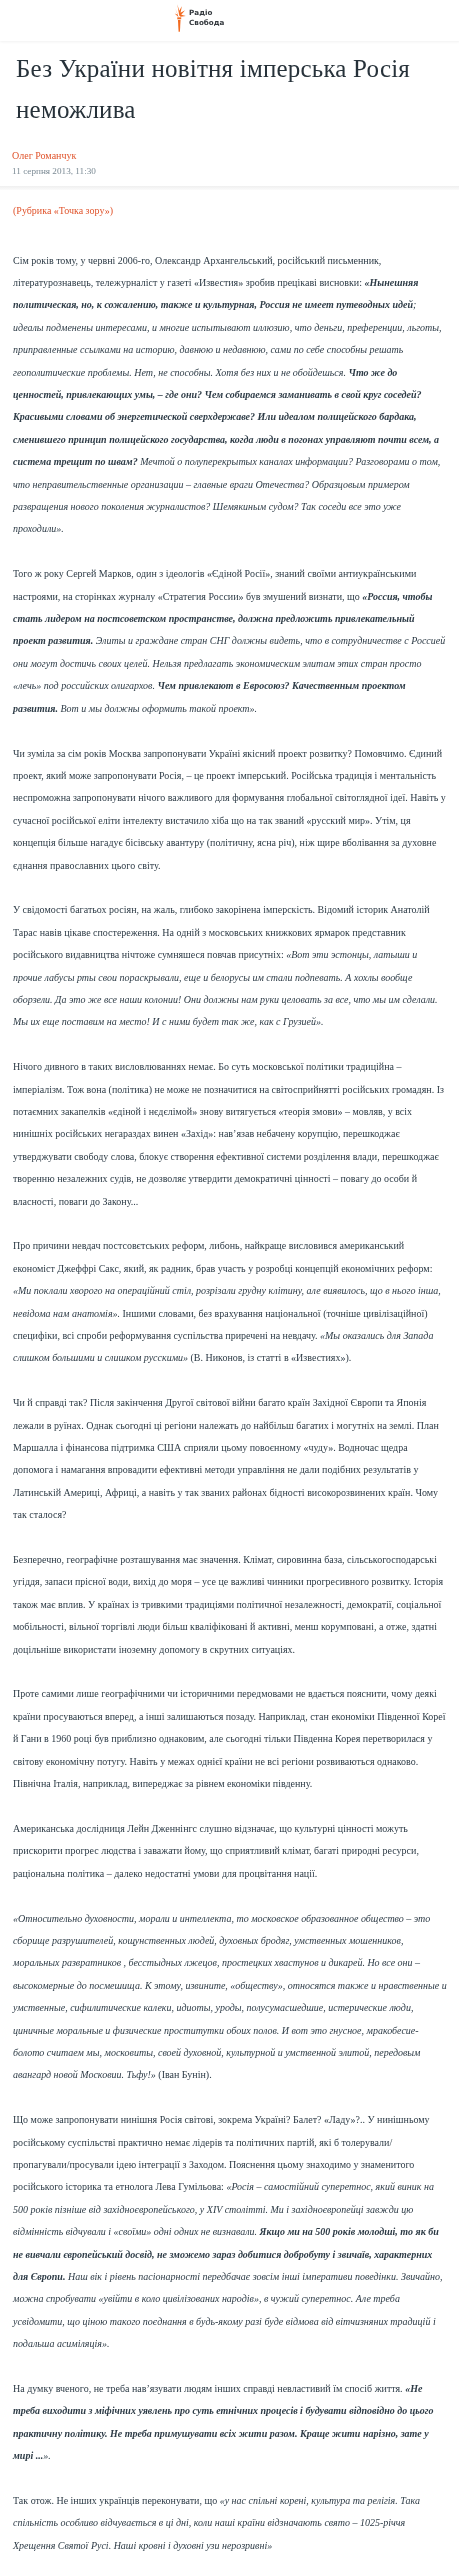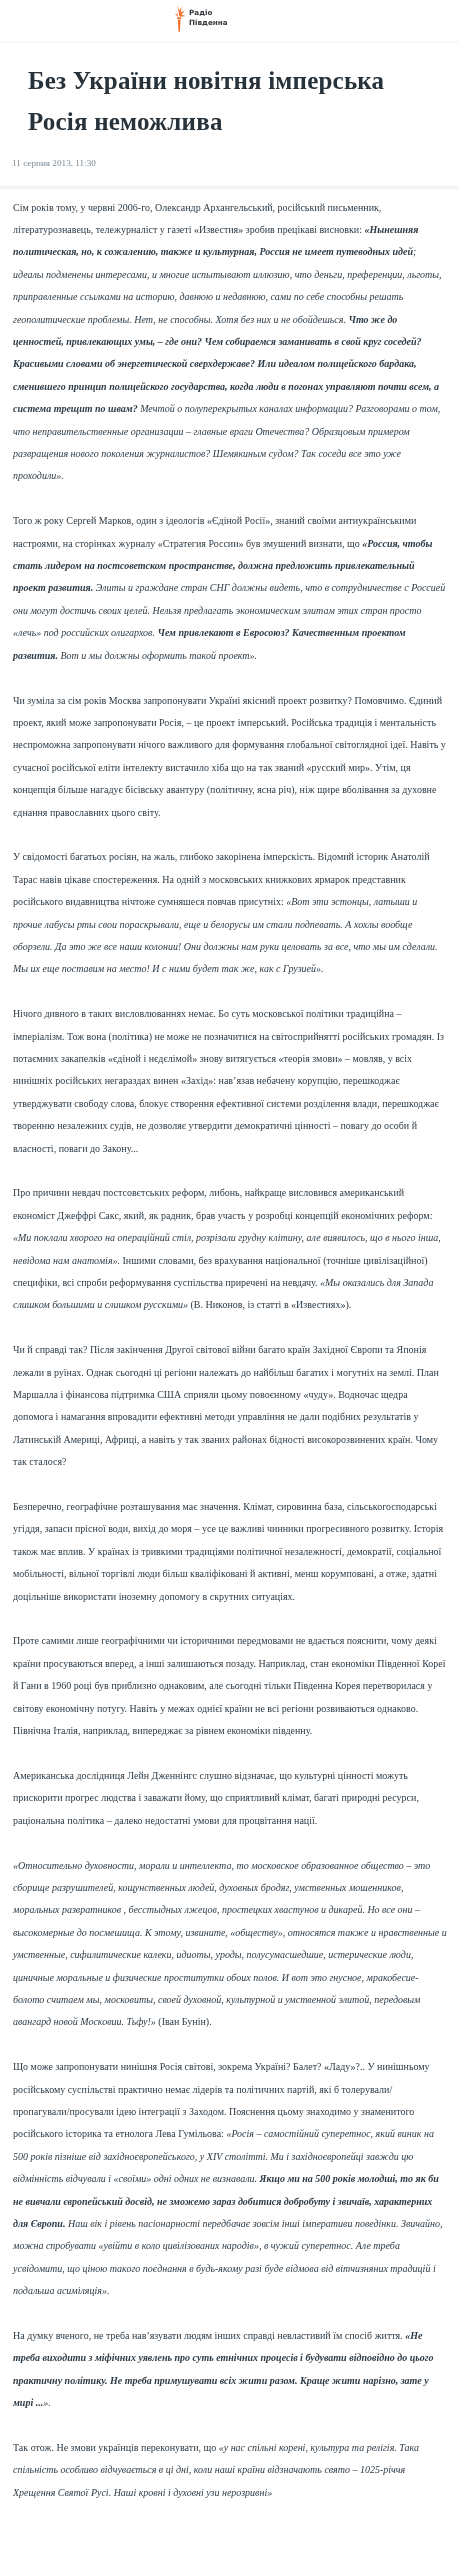--- a/index.html
+++ b/index.html
@@ -32,25 +32,25 @@
     color: #33383d;
   }
   .article-head {
     padding: 2.6px 12px 0 12px;
     height: 145px;
     box-sizing: border-box;
     position: relative;
   }
   .title {
     font-family: "Liberation Serif", "DejaVu Serif", serif;
-    font-weight: bold;
+    font-weight: normal;
     font-size: 25px;
     line-height: 41px;
     color: #27323a;
-    margin: 16px;
+    margin: 4px;
     letter-spacing: 0.2px;
   }
   .author {
     font-family: "Liberation Serif", serif;
     font-size: 10px;
     color: #e0542c;
     margin-top: 20px;
   }
   .date {
     font-family: "Liberation Serif", serif;
@@ -89,45 +89,47 @@
   <header class="header">
     <a class="logo">
       <svg viewBox="0 0 22 46">
         <path d="M8 2 L11 12 L15 5 L13 15 L20 11 L14 18 L21 20 L13 21 L11 19 Z" fill="#f26b21"></path>
         <path d="M5 9 L9 18 L4 16 L10 22 Z" fill="#f26b21"></path>
         <rect x="8" y="22" width="6" height="3" fill="#f26b21"></rect>
         <path d="M9 26 L13 26 L12 44 L10 44 Z" fill="#f26b21"></path>
       </svg>
       <div class="logo-text">
         <div>Радіо</div>
-        <div>Південна</div>
+        <div>Свобода</div>
       </div>
     </a>
   </header>
 
   <section class="article-head">
     <h1 class="title">Без України новітня імперська Росія неможлива</h1>
+    <div class="author">Олег Романчук</div>
     <div class="date">11 серпня 2013, 11:30</div>
   </section>
 
   <div class="sep"></div>
 
   <main class="content">
+    <div class="rubric">(Рубрика «Точка зору»)</div>
     <div id="paragraphs">
         <p class="para"><span>Сім років тому, у червні 2006-го, Олександр Архангельський, російський письменник, літературознавець, тележурналіст у газеті «Известия» зробив прецікаві висновки: </span><span class="bi">«Нынешняя политическая, но, к сожалению, также и культурная, Россия не имеет путеводных идей</span><span class="i">; идеалы подменены интересами, и многие испытывают иллюзию, что деньги, преференции, льготы, приправленные ссылками на историю, давнюю и недавнюю, сами по себе способны решать геополитические проблемы. Нет, не способны. Хотя без них и не обойдешься. </span><span class="bi">Что же до ценностей, привлекающих умы, – где они? Чем собираемся заманивать в свой круг соседей? Красивыми словами об энергетической сверхдержаве? Или идеалом полицейского бардака, сменившего принцип полицейского государства, когда люди в погонах управляют почти всем, а система трещит по швам?</span><span class="i"> Мечтой о полуперекрытых каналах информации? Разговорами о том, что неправительственные организации – главные враги Отечества? Образцовым примером развращения нового поколения журналистов? Шемякиным судом? Так соседи все это уже проходили».</span></p>
         <p class="para"><span>Того ж року Сергей Марков, один з ідеологів «Єдіной Росії», знаний своїми антиукраїнськими настроями, на сторінках журналу «Стратегия России» був змушений визнати, що </span><span class="bi">«Россия, чтобы стать лидером на постсоветском пространстве, должна предложить привлекательный проект развития.</span><span class="i"> Элиты и граждане стран СНГ должны видеть, что в сотрудничестве с Россией они могут достичь своих целей. Нельзя предлагать экономическим элитам этих стран просто «лечь» под российских олигархов. </span><span class="bi">Чем привлекают в Евросоюз? Качественным проектом развития.</span><span class="i"> Вот и мы должны оформить такой проект».</span></p>
         <p class="para"><span>Чи зуміла за сім років Москва запропонувати Україні якісний проект розвитку? Помовчимо. Єдиний проект, який може запропонувати Росія, – це проект імперський. Російська традиція і ментальність неспроможна запропонувати нічого важливого для формування глобальної світоглядної ідеї. Навіть у сучасної російської еліти інтелекту вистачило хіба що на так званий «русский мир». Утім, ця концепція більше нагадує бісівську авантуру (політичну, ясна річ), ніж щире вболівання за духовне єднання православних цього світу.</span></p>
         <p class="para"><span>У свідомості багатьох росіян, на жаль, глибоко закорінена імперскість. Відомий історик Анатолій Тарас навів цікаве спостереження. На одній з московських книжкових ярмарок представник російського видавництва нічтоже сумняшеся повчав присутніх: </span><span class="i">«Вот эти эстонцы, латыши и прочие лабусы рты свои пораскрывали, еще и белорусы им стали подпевать. А хохлы вообще оборзели. Да это же все наши колонии! Они должны нам руки целовать за все, что мы им сделали. Мы их еще поставим на место! И с ними будет так же, как с Грузией».</span></p>
         <p class="para"><span>Нічого дивного в таких висловлюваннях немає. Бо суть московської політики традиційна – імперіалізм. Тож вона (політика) не може не позначитися на світосприйнятті російських громадян. Із потаємних закапелків «єдіной і нєдєлімой» знову витягується «теорія змови» – мовляв, у всіх нинішніх російських негараздах винен «Захід»: нав’язав небачену корупцію, перешкоджає утверджувати свободу слова, блокує створення ефективної системи розділення влади, перешкоджає творенню незалежних судів, не дозволяє утвердити демократичні цінності – повагу до особи й власності, поваги до Закону...</span></p>
         <p class="para"><span>Про причини невдач постсовєтських реформ, либонь, найкраще висловився американський економіст Джеффрі Сакс, який, як радник, брав участь у розробці концепцій економічних реформ: </span><span class="i">«Ми поклали хворого на операційний стіл, розрізали грудну клітину, але виявилось, що в нього інша, невідома нам анатомія».</span><span> Іншими словами, без врахування національної (точніше цивілізаційної) специфіки, всі спроби реформування суспільства приречені на невдачу. </span><span class="i">«Мы оказались для Запада слишком большими и слишком русскими»</span><span> (В. Никонов, із статті в «Известиях»).</span></p>
         <p class="para"><span>Чи й справді так? Після закінчення Другої світової війни багато країн Західної Європи та Японія лежали в руїнах. Однак сьогодні ці регіони належать до найбільш багатих і могутніх на землі. План Маршалла і фінансова підтримка США сприяли цьому повоєнному «чуду». Водночас щедра допомога і намагання впровадити ефективні методи управління не дали подібних результатів у Латинській Америці, Африці, а навіть у так званих районах бідності високорозвинених країн. Чому так сталося?</span></p>
         <p class="para"><span>Безперечно, географічне розташування має значення. Клімат, сировинна база, сільськогосподарські угіддя, запаси прісної води, вихід до моря – усе це важливі чинники прогресивного розвитку. Історія також має вплив. У країнах із тривкими традиціями політичної незалежності, демократії, соціальної мобільності, вільної торгівлі люди більш кваліфіковані й активні, менш корумповані, а отже, здатні доцільніше використати іноземну допомогу в скрутних ситуаціях.</span></p>
         <p class="para"><span>Проте самими лише географічними чи історичними передмовами не вдається пояснити, чому деякі країни просуваються вперед, а інші залишаються позаду. Наприклад, стан економіки Південної Кореї й Гани в 1960 році був приблизно однаковим, але сьогодні тільки Південна Корея перетворилася у світову економічну потугу. Навіть у межах однієї країни не всі регіони розвиваються однаково. Північна Італія, наприклад, випереджає за рівнем економіки південну.</span></p>
         <p class="para"><span>Американська дослідниця Лейн Дженнінгс слушно відзначає, що культурні цінності можуть прискорити прогрес людства і заважати йому, що сприятливий клімат, багаті природні ресурси, раціональна політика – далеко недостатні умови для процвітання нації.</span></p>
         <p class="para"><span class="i">«Относительно духовности, морали и интеллекта, то московское образованное общество – это сборище разрушителей, кощунственных людей, духовных бродяг, умственных мошенников, моральных развратников , бесстыдных лжецов, простецких хвастунов и дикарей. Но все они – высокомерные до посмешища. К этому, извините, «обществу», относятся также и нравственные и умственные, сифилитические калеки, идиоты, уроды, полусумасшедшие, истерические люди, циничные моральные и физические проститутки обоих полов. И вот это гнусное, мракобесие-болото считаем мы, московиты, своей духовной, культурной и умственной элитой, передовым авангард новой Московии. Тьфу!»</span><span> (Іван Бунін).</span></p>
         <p class="para"><span>Що може запропонувати нинішня Росія світові, зокрема Україні? Балет? «Ладу»?.. У нинішньому російському суспільстві практично немає лідерів та політичних партій, які б толерували/пропагували/просували ідею інтеграції з Заходом. Пояснення цьому знаходимо у знаменитого російського історика та етнолога Лева Гумільова: </span><span class="i">«Росія – самостійний суперетнос, який виник на 500 років пізніше від західноєвропейського, у XIV столітті. Ми і західноєвропейці завжди цю відмінність відчували і «своїми» одні одних не визнавали. </span><span class="bi">Якщо ми на 500 років молодші, то як би не вивчали європейський досвід, не зможемо зараз добитися добробуту і звичаїв, характерних для Європи.</span><span class="i"> Наш вік і рівень пасіонарності передбачає зовсім інші імперативи поведінки. Звичайно, можна спробувати «увійти в коло цивілізованих народів», в чужий суперетнос. Але треба усвідомити, що ціною такого поєднання в будь-якому разі буде відмова від вітчизняних традицій і подальша асиміляція».</span></p>
         <p class="para"><span>На думку вченого, не треба нав’язувати людям інших справді невластивий їм спосіб життя. </span><span class="bi">«Не треба виходити з міфічних уявлень про суть етнічних процесів і будувати відповідно до цього практичну політику. Не треба примушувати всіх жити разом. Краще жити нарізно, зате у мирі ...</span><span class="i">».</span></p>
-        <p class="para"><span>Так отож. Не змови українців переконувати, що </span><span class="i">«у нас спільні корені, культура та релігія. Така спільність особливо відчувається в ці дні, коли наші країни відзначають свято – 1025-річчя Хрещення Святої Русі. Наші кровні і духовні узи нерозривні»</span></p>
+        <p class="para"><span>Так отож. Не інших українців переконувати, що </span><span class="i">«у нас спільні корені, культура та релігія. Така спільність особливо відчувається в ці дні, коли наші країни відзначають свято – 1025-річчя Хрещення Святої Русі. Наші кровні і духовні узи нерозривні»</span></p>
       </div>
   </main>
 
 </div>
 
 
 </body></html>

